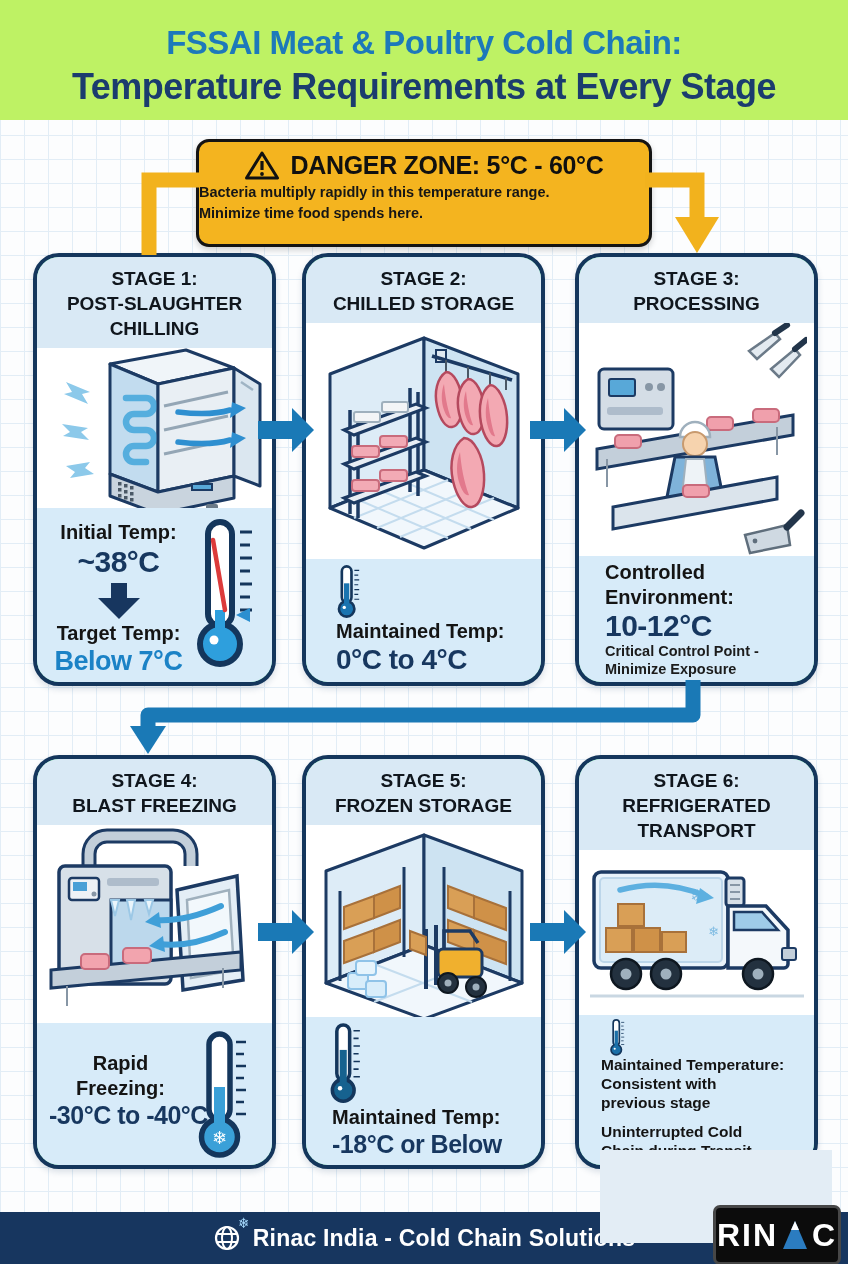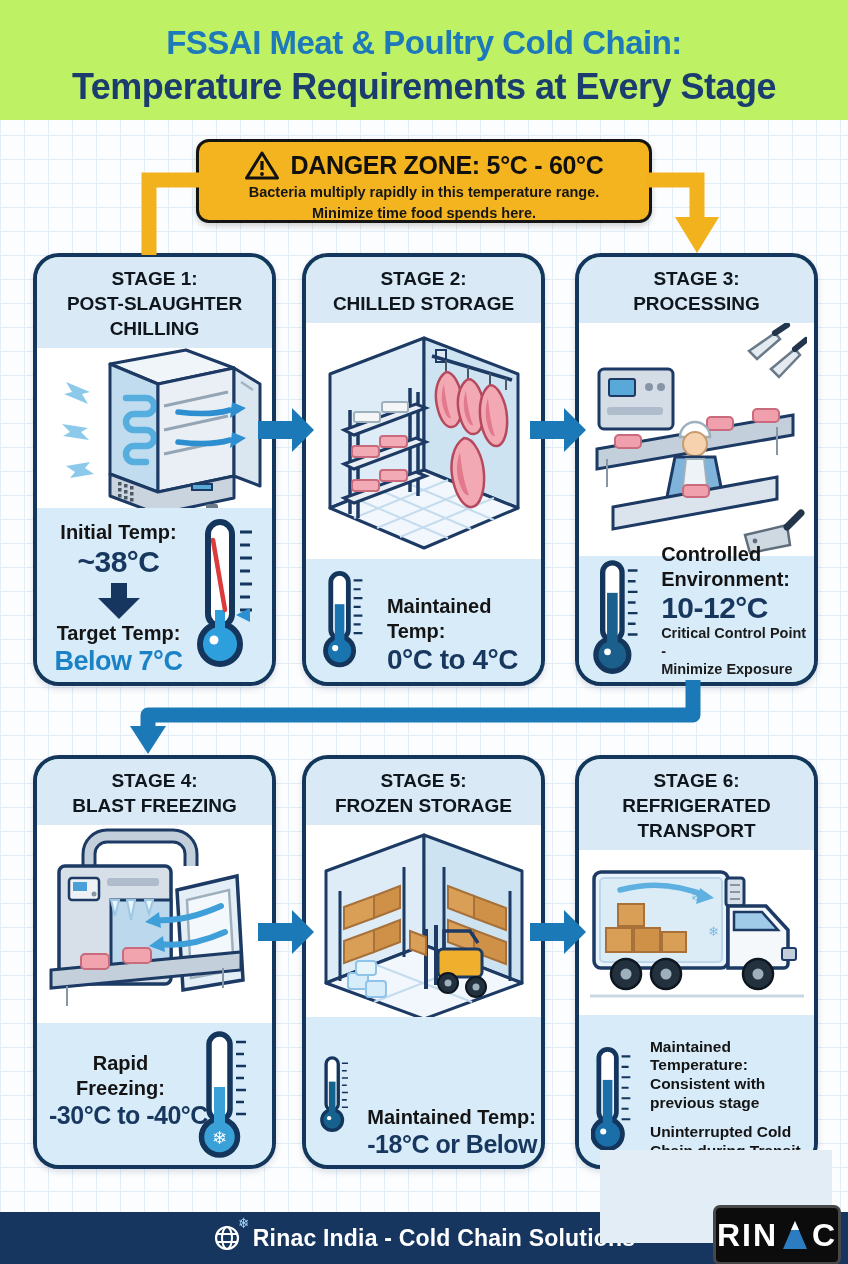--- a/index.html
+++ b/index.html
@@ -16,23 +16,23 @@
       repeating-linear-gradient(90deg, #e2edf6 0 1px, transparent 1px 24px),
       #fcfdfe;
   }
   
   .title-band { position:absolute; left:0; top:0; width:848px; height:120px; background:#bef264; text-align:center; }
   .title-l1 { margin-top:24px; font-size:33px; font-weight:bold; color:#1d79ba; letter-spacing:-0.5px; }
   .title-l2 { margin-top:4px; font-size:36px; font-weight:bold; color:#1b3c6e; letter-spacing:-0.5px; }
 
   
   .danger {
-    position:absolute; left:196px; top:139px; width:456px; height:84px;
+    position:absolute; left:196px; top:139px; width:456px; height:108px;
     background:#f4b41f; border:3px solid #141414; border-radius:13px;
-    z-index:2; text-align:center; box-shadow:0 3px 6px rgba(0,0,0,.18);
+    z-index:2; box-shadow:0 3px 6px rgba(0,0,0,.18);
     padding-top:8px;
   }
   .danger-head { display:flex; align-items:center; justify-content:center; gap:10px; }
   .danger-title { font-size:25px; font-weight:bold; color:#101010; letter-spacing:-0.3px; }
   .danger-sub { font-size:14.5px; font-weight:bold; color:#161616; line-height:1.3; margin-top:2px; }
 
   
   .conn { position:absolute; z-index:3; }
 
   
@@ -57,21 +57,21 @@
   .val  { font-weight:bold; color:#17375f; letter-spacing:-0.5px; }
   .val-blue { font-weight:bold; color:#1b82c6; letter-spacing:-0.5px; }
   .note { font-size:14.5px; font-weight:bold; color:#1c1c1c; line-height:1.25; }
 
   .info-s1 { height:174px; padding:12px 78px 0 6px; text-align:center; }
   .info-s1 .val { font-size:30px; }
   .info-s1 .val-blue { font-size:27px; }
   .thermo-right { position:absolute; right:10px; top:10px; }
   .thermo-right4 { position:absolute; right:12px; top:8px; }
 
-  .info-row { display:flex; align-items:flex-end; }
+  .info-row { display:flex; align-items:flex-start;flex-direction:column; }
   .info-s2 { height:123px; padding:6px 6px 6px 16px; }
   .info-s2 .txt { margin-left:14px; }
   .info-s2 .val { font-size:28px; }
   .info-s3 { height:126px; padding:4px 4px 4px 14px; }
   .info-s3 .txt { margin-left:12px; }
   .info-s3 .val { font-size:30px; line-height:1.05; }
   .info-s4 { height:142px; padding:10px 80px 0 12px; text-align:center; }
   .info-s4 .lbl { font-size:20px; }
   .info-s4 .val { font-size:25px; white-space:nowrap; }
   .info-s5 { height:148px; padding:6px 4px 6px 14px; }

